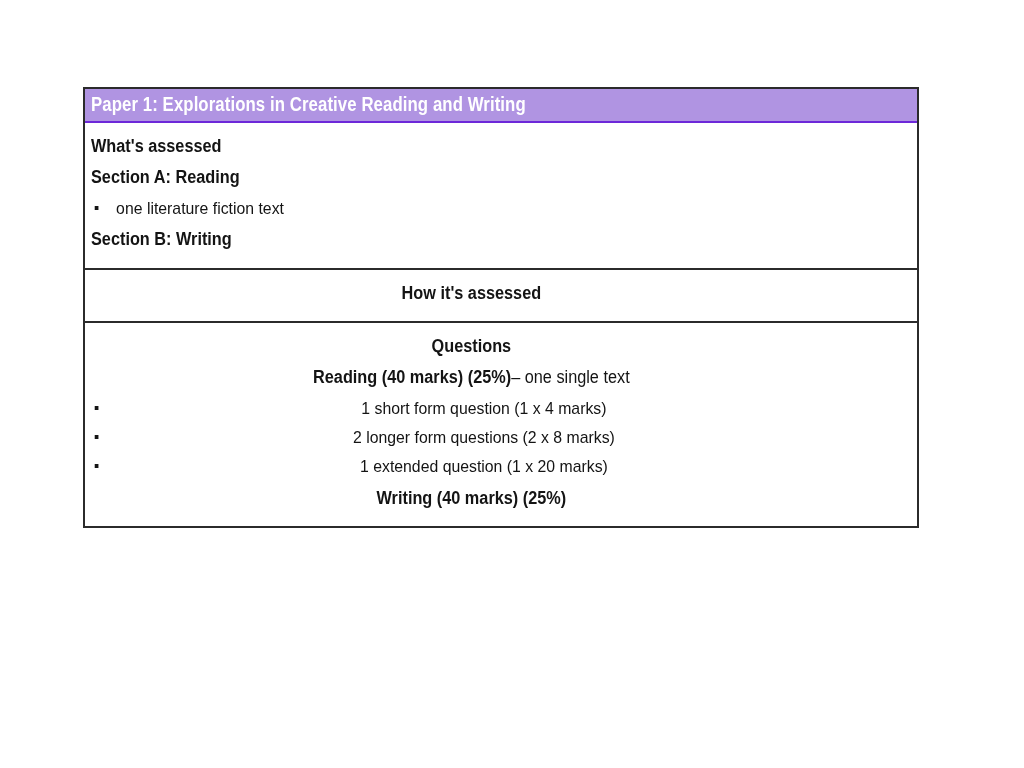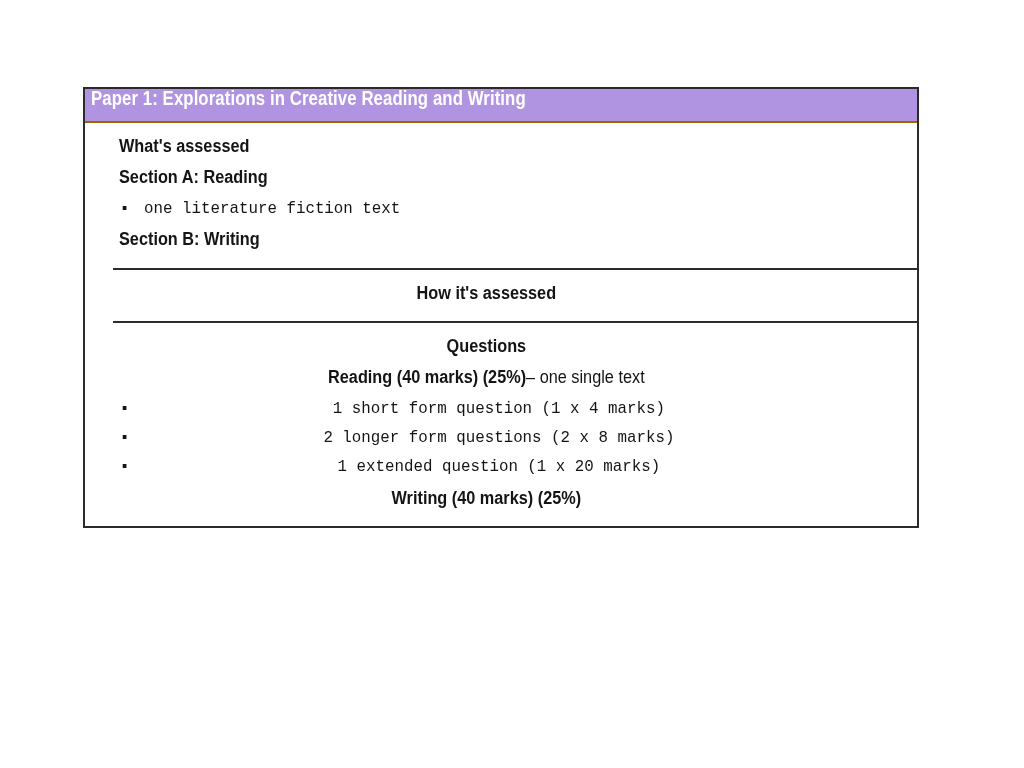--- a/index.html
+++ b/index.html
@@ -23,42 +23,42 @@
     top: 87px;
     width: 836px;
     border: 2px solid #2b2b2b;
     background: #ffffff;
     box-sizing: border-box;
   }
 
   
   .table-header {
     background: #b094e2;
-    border-bottom: 2px solid #a16207;
+    border-bottom: 2px solid #6d28d9;
     height: 34px;
     display: flex;
+    align-items: center;
     padding: 0 0 0 6px;
     box-sizing: border-box;
   }
   .table-header-title {
     color: #ffffff;
     font-size: 19.5px;
     font-weight: bold;
     letter-spacing: 0.1px;
     transform: scaleX(0.86);
     transform-origin: left center;
     white-space: nowrap;
     line-height: 1;
   }
 
   
   .row {
     padding: 9px 8px 11px 6px;
     box-sizing: border-box;
-    margin-left: 28px;
   }
   .row + .row {
     border-top: 2px solid #2b2b2b;
     text-align: center;
   }
 
   
   .heading {
     font-size: 17.5px;
     font-weight: bold;
@@ -72,21 +72,20 @@
   }
   .heading .regular {
     font-weight: normal;
   }
 
   
   .bullets {
     list-style: none;
     margin: 3px 0 2px 0;
     padding: 0;
-    font-family: Liberation Mono, monospace;
   }
   .bullets li {
     position: relative;
     font-size: 17px;
     font-weight: normal;
     color: #141414;
     line-height: 1.72;
     padding-left: 27px;
     transform: scaleX(0.93);
     transform-origin: left center;

